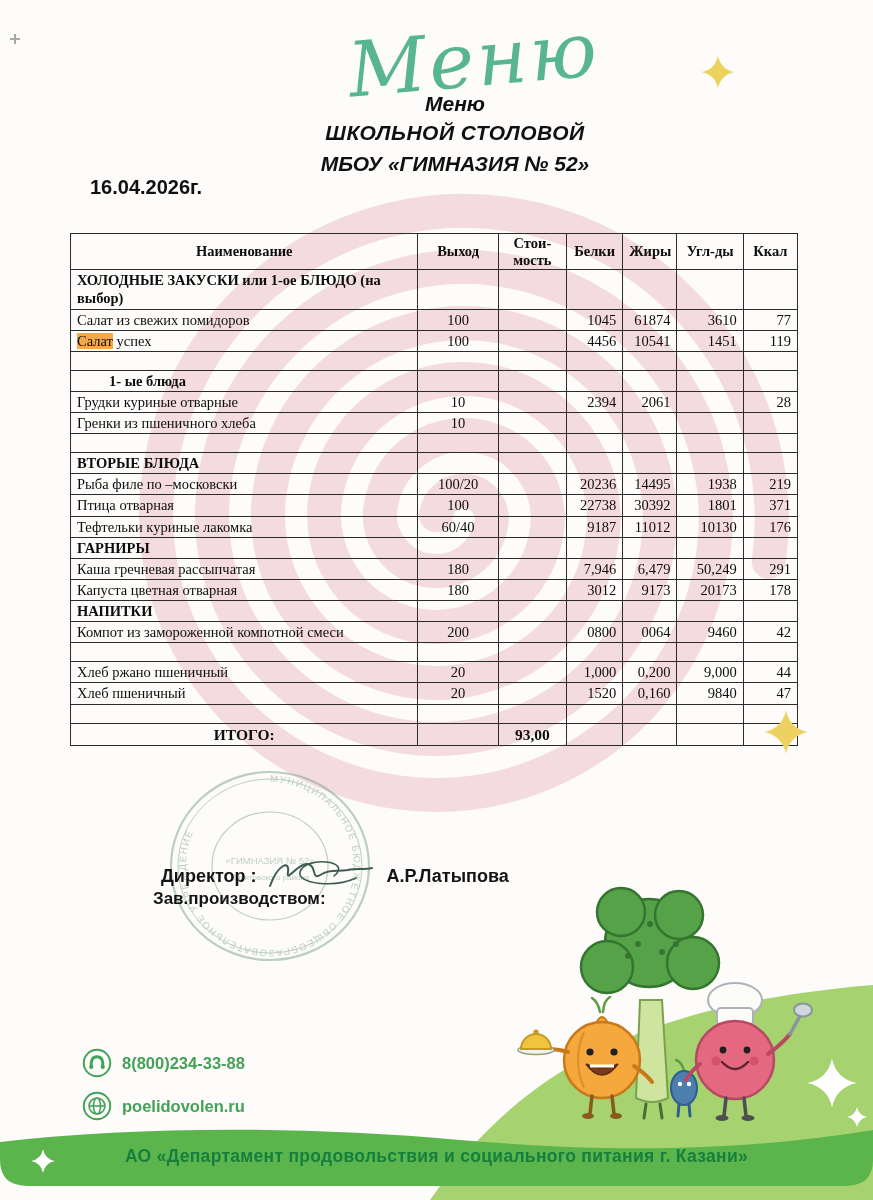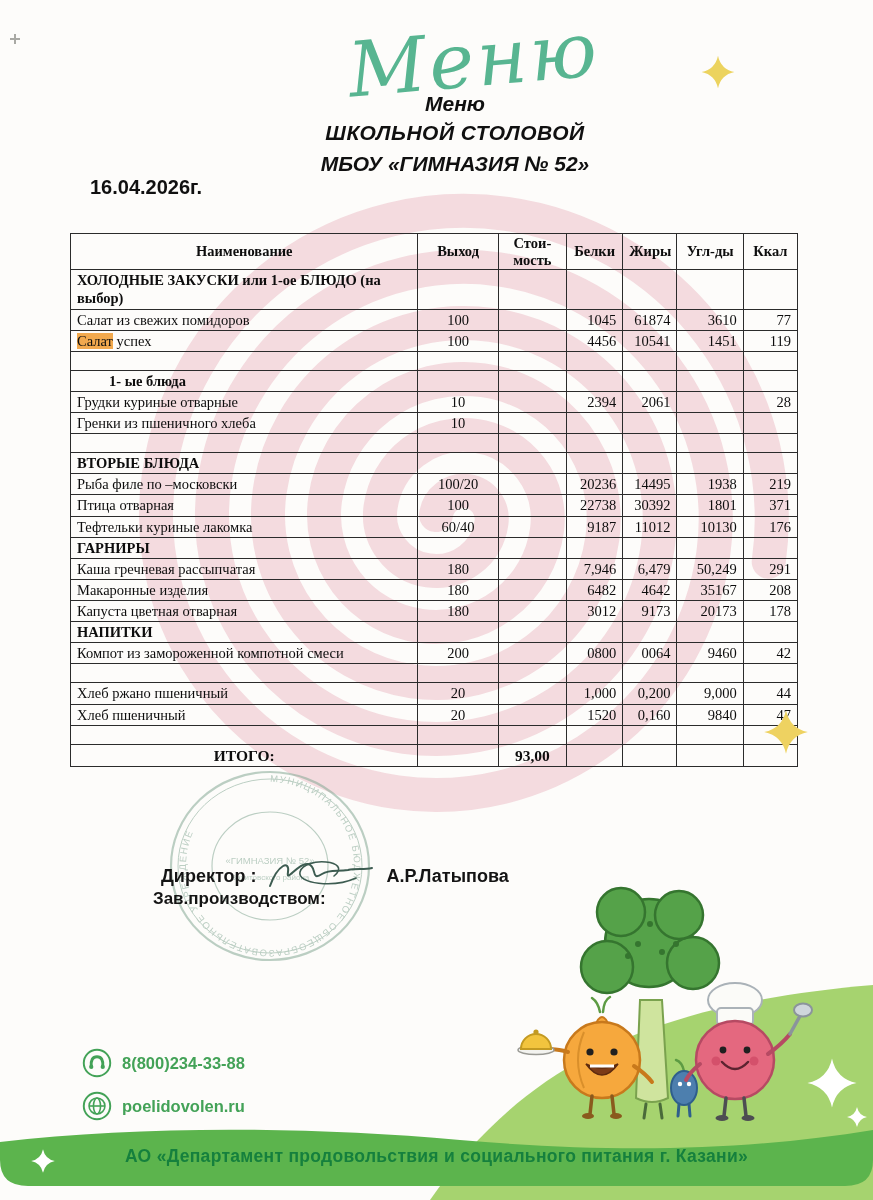--- a/index.html
+++ b/index.html
@@ -315,29 +315,20 @@
           <td class="c6"></td>
         </tr>
         <tr class="row-item">
           <td class="c0">Каша гречневая рассыпчатая</td>
           <td class="c1">180</td>
           <td class="c2"></td>
           <td class="c3">7,946</td>
           <td class="c4">6,479</td>
           <td class="c5">50,249</td>
           <td class="c6">291</td>
-        </tr>
-        <tr class="row-item">
-          <td class="c0">Макаронные изделия</td>
-          <td class="c1">180</td>
-          <td class="c2"></td>
-          <td class="c3">6482</td>
-          <td class="c4">4642</td>
-          <td class="c5">35167</td>
-          <td class="c6">208</td>
         </tr>
         <tr class="row-item">
           <td class="c0">Капуста цветная отварная</td>
           <td class="c1">180</td>
           <td class="c2"></td>
           <td class="c3">3012</td>
           <td class="c4">9173</td>
           <td class="c5">20173</td>
           <td class="c6">178</td>
         </tr>

